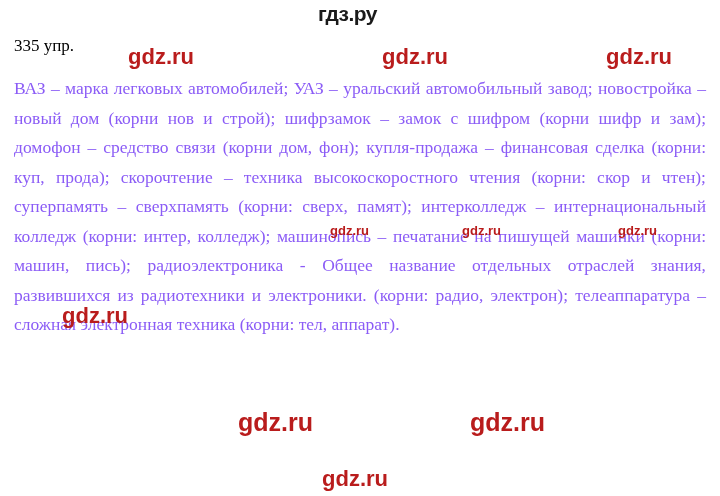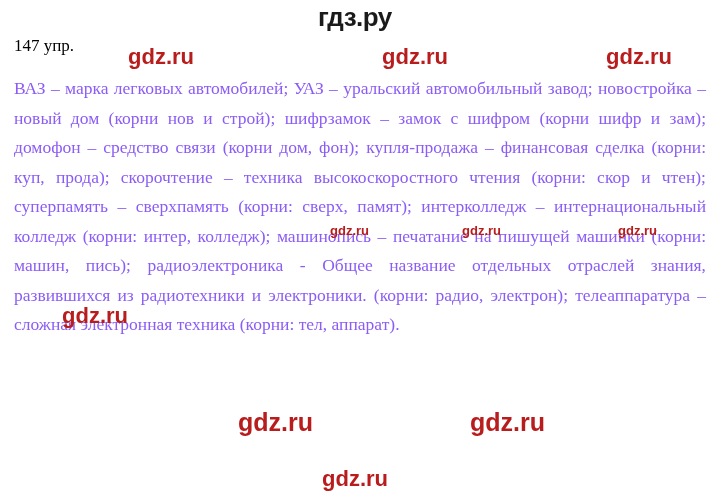--- a/index.html
+++ b/index.html
@@ -12,21 +12,21 @@
     background: #ffffff;
     font-family: "Liberation Serif", serif;
     position: relative;
     overflow: hidden;
   }
   .site-logo {
     position: absolute;
     top: 2px;
     left: 318px;
     font-family: "Liberation Sans", sans-serif;
-    font-size: 26px;
+    font-size: 21px;
     font-weight: bold;
     color: #1a1a1a;
     letter-spacing: -0.5px;
   }
   .exercise-number {
     position: absolute;
     top: 36px;
     left: 14px;
     font-family: "Liberation Serif", serif;
     font-size: 17px;
@@ -65,21 +65,21 @@
   .wm7  { top: 303px; left: 62px;  }
   .wm8  { top: 408px; left: 238px; }
   .wm9  { top: 408px; left: 470px; }
   .wm10 { top: 466px; left: 322px; }
 </style>
 </head>
 <body>
 
 <div class="site-logo">гдз.ру</div>
 
-<div class="exercise-number">147 упр.</div>
+<div class="exercise-number">335 упр.</div>
 
 <div class="body-text">ВАЗ – марка легковых автомобилей; УАЗ – уральский автомобильный завод; новостройка – новый дом (корни нов и строй); шифрзамок – замок с шифром (корни шифр и зам); домофон – средство связи (корни дом, фон); купля-продажа – финансовая сделка (корни: куп, прода); скорочтение – техника высокоскоростного чтения (корни: скор и чтен); суперпамять – сверхпамять (корни: сверх, памят); интерколледж – интернациональный колледж (корни: интер, колледж); машинопись – печатание на пишущей машинки (корни: машин, пись); радиоэлектроника - Общее название отдельных отраслей знания, развившихся из радиотехники и электроники. (корни: радио, электрон); телеаппаратура – сложная электронная техника (корни: тел, аппарат).</div>
 
 <span class="wm wm-md wm1">gdz.ru</span>
 <span class="wm wm-md wm2">gdz.ru</span>
 <span class="wm wm-md wm3">gdz.ru</span>
 <span class="wm wm-xs wm4">gdz.ru</span>
 <span class="wm wm-xs wm5">gdz.ru</span>
 <span class="wm wm-xs wm6">gdz.ru</span>
 <span class="wm wm-md wm7">gdz.ru</span>

